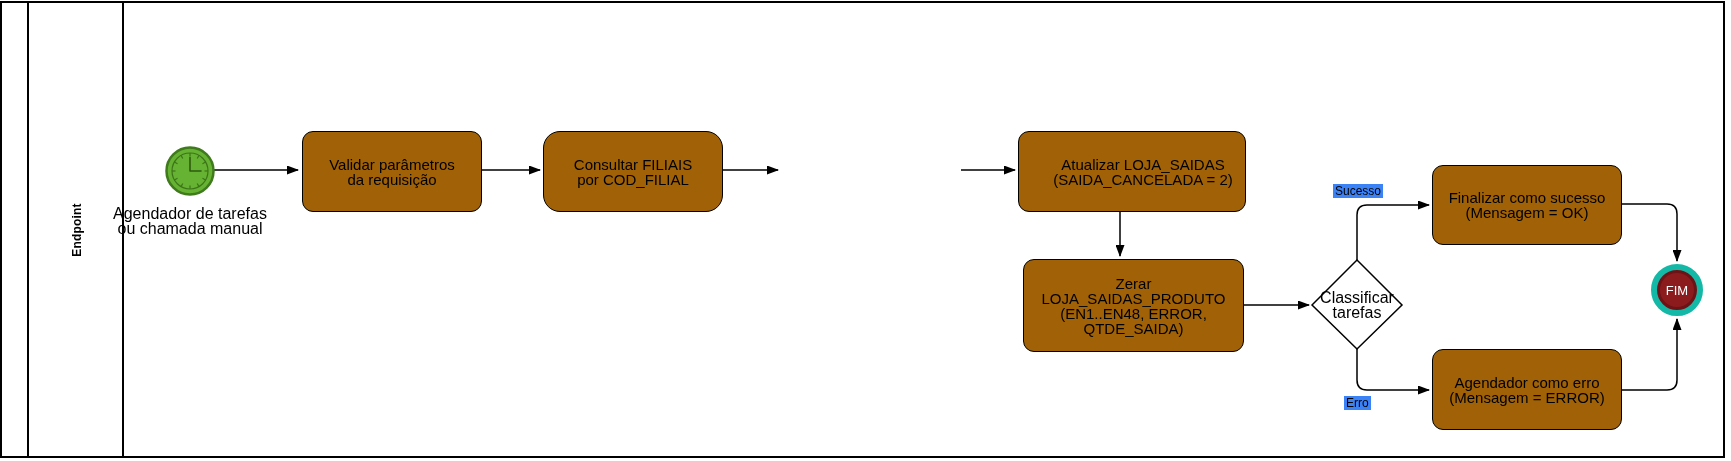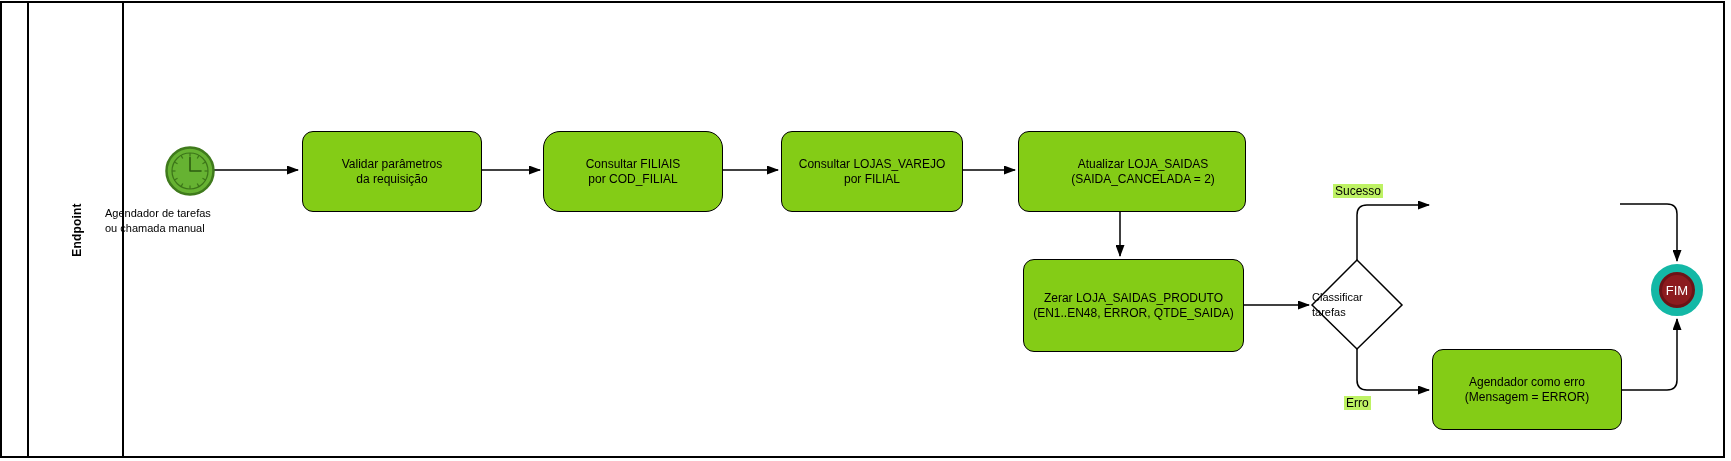--- a/index.html
+++ b/index.html
@@ -41,49 +41,50 @@
     font-size: 12px;
     letter-spacing: 0.2px;
   }
   svg.wires {
     position: absolute;
     left: 0; top: 0;
     width: 1731px; height: 461px;
   }
   .task {
     position: absolute;
-    background: #84cc16;
+    background: #a16207;
     border: 1.5px solid #000000;
     border-radius: 11px;
     display: flex;
     align-items: center;
     justify-content: center;
     text-align: center;
     line-height: 15px;
-    font-size: 12px;
+    font-size: 15px;
   }
   .shape-label {
     position: absolute;
+    text-align: center;
     line-height: 15px;
-    font-size: 11px;
+    font-size: 16px;
   }
   .edge-label {
     position: absolute;
     font-size: 12px;
     white-space: nowrap;
-    background: #bef264;
+    background: #3b82f6;
     padding: 0 2px;
   }
   .end-event {
     position: absolute;
     left: 1651px; top: 264px;
     width: 52px; height: 52px;
     border-radius: 50%;
     background: #8c1b1e;
-    border: 8px solid #14b8a6;
+    border: 6px solid #14b8a6;
     box-shadow: inset 0 0 0 3px #6b1316;
     box-sizing: border-box;
     display: flex;
     align-items: center;
     justify-content: center;
     color: #ffffff;
     font-size: 13px;
   }
   .gateway-label {
     left: 1312px; top: 290px;
@@ -155,41 +156,41 @@
     </div>
   </div>
 
   <div class="task" style="left:543px; top:131px; width:178px; height:79px;border-radius:17px;">
     <div>
       <div>Consultar FILIAIS</div>
       <div>por COD_FILIAL</div>
     </div>
   </div>
 
-  <div class="task" style="left:781px; top:131px; width:180px; height:79px;">
-    <div>
-      <div>Consultar LOJAS_VAREJO</div>
-      <div>por FILIAL</div>
-    </div>
-  </div>
 
   <div class="task" style="left:1018px; top:131px; width:204px; height:79px;padding-left:22px;">
     <div>
       <div>Atualizar LOJA_SAIDAS</div>
       <div>(SAIDA_CANCELADA = 2)</div>
     </div>
   </div>
 
   <div class="task" style="left:1011px; top:259px; width:219px; height:91px;margin-left:12px;">
     <div>
       <div>Zerar LOJA_SAIDAS_PRODUTO</div>
       <div>(EN1..EN48, ERROR, QTDE_SAIDA)</div>
     </div>
   </div>
 
+  <div class="task" style="left:1432px; top:165px; width:188px; height:78px;">
+    <div>
+      <div>Finalizar como sucesso</div>
+      <div>(Mensagem = OK)</div>
+    </div>
+  </div>
 
   <div class="task" style="left:1432px; top:349px; width:188px; height:79px;">
     <div>
       <div>Agendador como erro</div>
       <div>(Mensagem = ERROR)</div>
     </div>
   </div>
 
   <div class="shape-label gateway-label">
     <div>Classificar</div>

